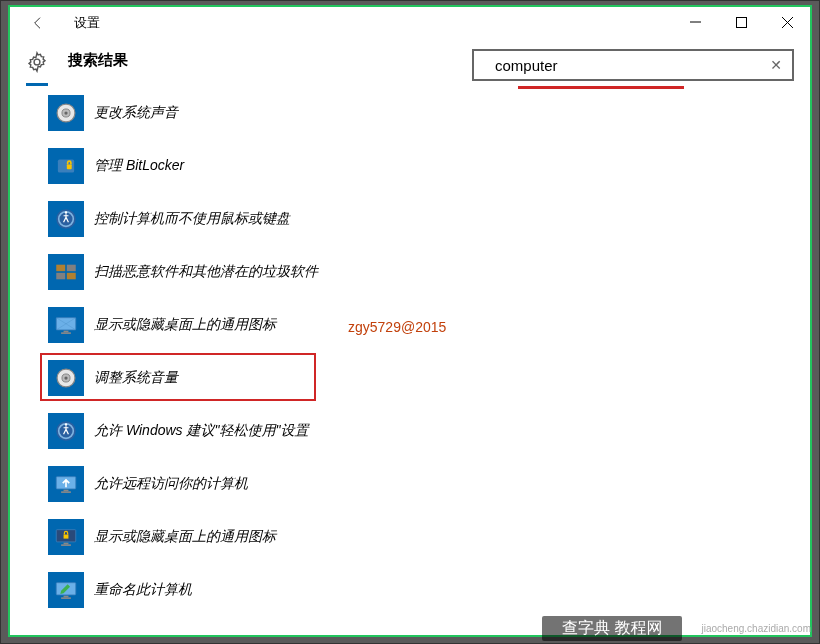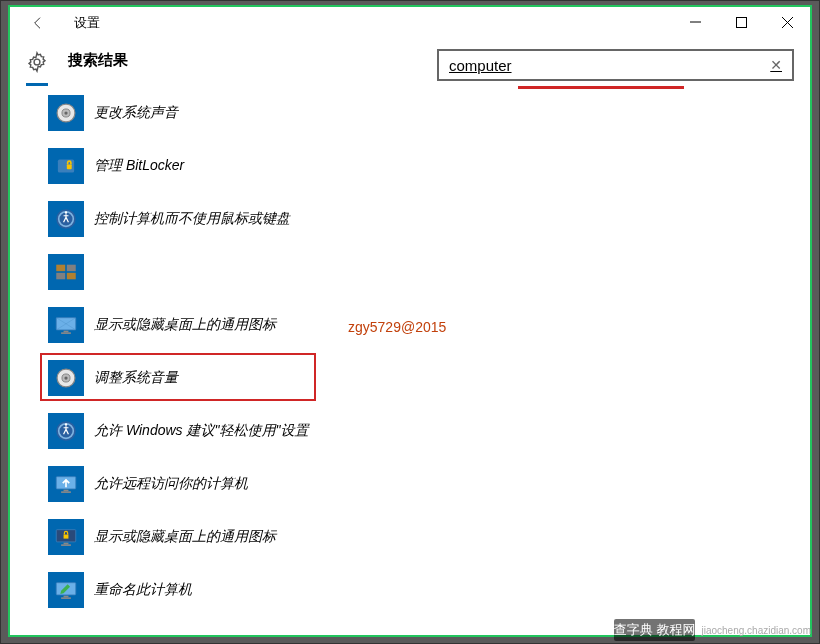--- a/index.html
+++ b/index.html
@@ -87,28 +87,27 @@
       left: 16px;
       top: 44px;
       width: 22px;
       height: 3px;
       background: #0067b0;
     }
     .search-box {
       position: absolute;
       right: 16px;
       top: 42px;
-      width: 357px;
+      width: 322px;
       height: 32px;
       border: 2px solid #666;
       display: flex;
       align-items: center;
-      padding: 0 6px 0 10px;
+      padding: 0 6px 0 21px;
       background: #fff;
-      text-decoration: underline;
     }
     .search-input {
       flex: 1;
       border: none;
       outline: none;
       font-size: 15px;
       font-family: inherit;
       color: #000;
     }
     .search-clear {
@@ -174,27 +173,28 @@
       position: absolute;
       right: 8px;
       bottom: 2px;
       display: flex;
       align-items: center;
       gap: 6px;
     }
     .footer-badge {
       background: rgba(0,0,0,0.55);
       color: #fff;
-      font-size: 13px;
-      padding: 2px 0;
+      font-size: 16px;
+      padding: 2px 20px;
       border-radius: 2px;
     }
     .footer-text {
       font-size: 10px;
       color: #aaa;
+      margin-left: 13px;
     }
   </style>
 </head>
 <body>
 
 <div class="outer-frame">
   <div class="window">
 
     <div class="titlebar">
       <div class="back-btn">
@@ -274,20 +274,21 @@
         </div>
         <div class="result-item">
           <div class="result-icon">
             <svg viewBox="0 0 32 32">
               <rect x="4" y="7" width="11" height="8" fill="#b08030"></rect>
               <rect x="17" y="7" width="11" height="8" fill="#808080"></rect>
               <rect x="4" y="17" width="11" height="8" fill="#808080"></rect>
               <rect x="17" y="17" width="11" height="8" fill="#b08030"></rect>
             </svg>
           </div>
+          <div class="result-label">扫描恶意软件和其他潜在的垃圾软件</div>
         </div>
         <div class="result-item">
           <div class="result-icon">
             <svg viewBox="0 0 32 32">
               <rect x="4" y="7" width="24" height="15" fill="#6bb0e8" stroke="#3a7fbc" rx="1"></rect>
               <path d="M4 7l24 15M28 7L4 22" stroke="#4a90c8" stroke-width="0.5"></path>
               <rect x="13" y="23" width="6" height="2" fill="#888"></rect>
               <rect x="10" y="25" width="12" height="2" fill="#888"></rect>
             </svg>
           </div>

